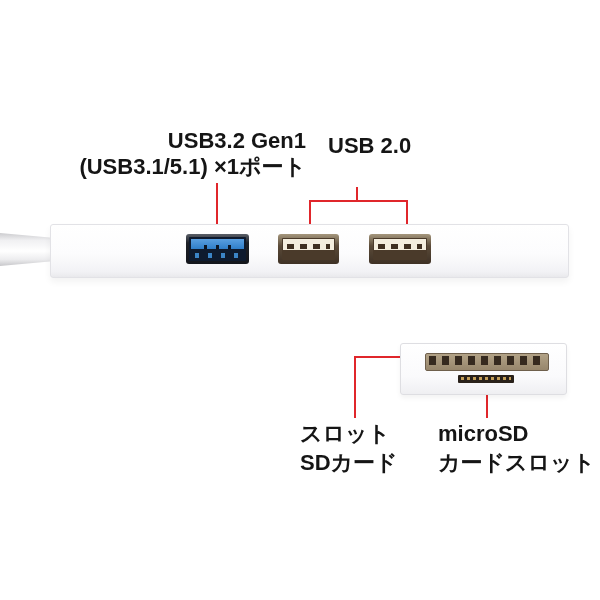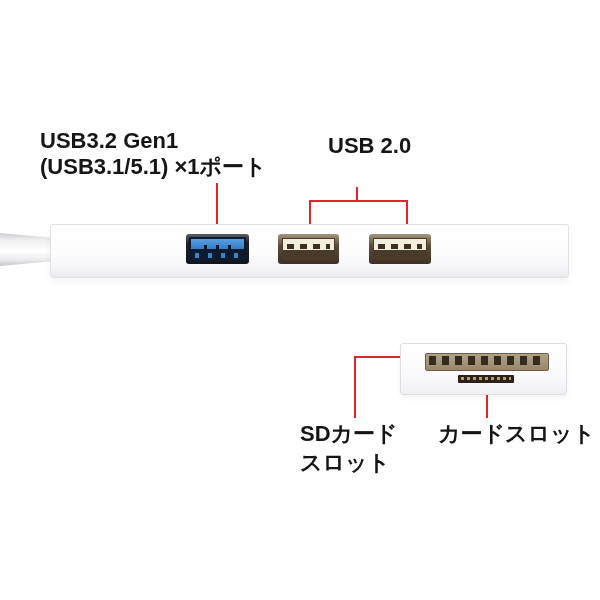--- a/index.html
+++ b/index.html
@@ -2,21 +2,21 @@
 <html style="--callout-red: #e0262b; --usb3-blue: #2f7ec9; --text: #151515;"><head>
 <meta charset="utf-8">
 <style>
   html,body { margin:0; padding:0; background:#ffffff; }
   body { width:600px; height:600px; font-family:"Liberation Sans", sans-serif; }
   .stage { position:relative; width:600px; height:600px; background:#ffffff; overflow:hidden; }
 
   
   .ann { position:absolute; font-size:22px; font-weight:600; color:var(--text,#151515);
          line-height:26px; white-space:nowrap; }
-  .ann-usb3 { left:40px; top:128px; width:266px; text-align:left; }
+  .ann-usb3 { left:40px; top:128px; width:266px; text-align:right; }
   .ann-usb2 { left:328px; top:133px; }
   .ann-sd   { left:300px; top:419px; line-height:29px; }
   .ann-msd  { left:438px; top:419px; line-height:29px; }
 
   
   .cl { position:absolute; background:var(--callout-red,#e0262b); }
   .cl-usb3      { left:216px; top:183px; width:2px; height:52px; }
   .cl-usb2-stem { left:356px; top:187px; width:2px; height:15px; }
   .cl-usb2-h    { left:309px; top:200px; width:99px; height:2px; }
   .cl-usb2-v1   { left:309px; top:200px; width:2px; height:35px; }
@@ -117,20 +117,21 @@
       </div>
     </div>
   </div>
 
   <div class="end-view">
     <div class="sd-slot"></div>
     <div class="msd-slot"></div>
   </div>
 
   <div class="ann ann-sd">
+    <div>スロット</div>
     <div>SDカード</div>
-    <div>スロット</div>
   </div>
   <div class="ann ann-msd">
+    <div>microSD</div>
     <div>カードスロット</div>
   </div>
 
 </div>
 
 </body></html>

